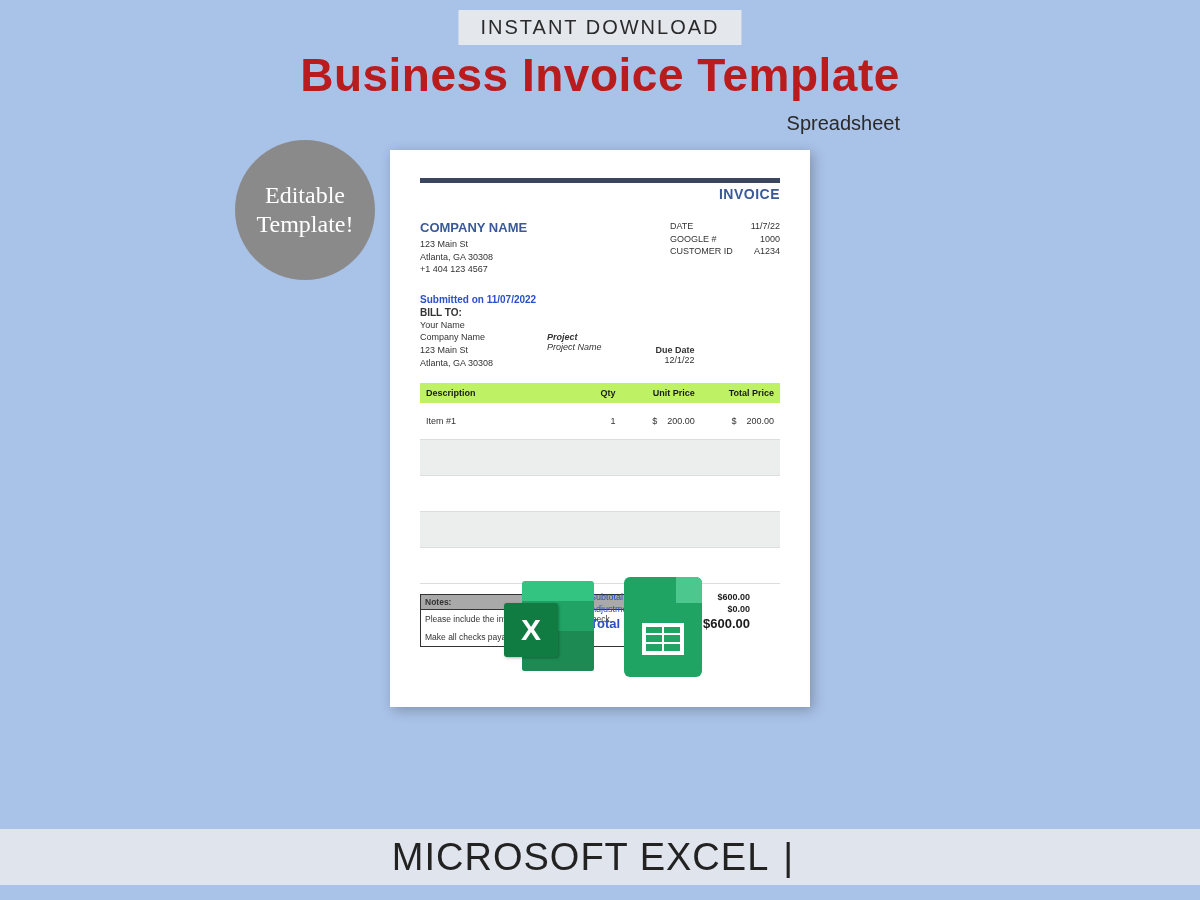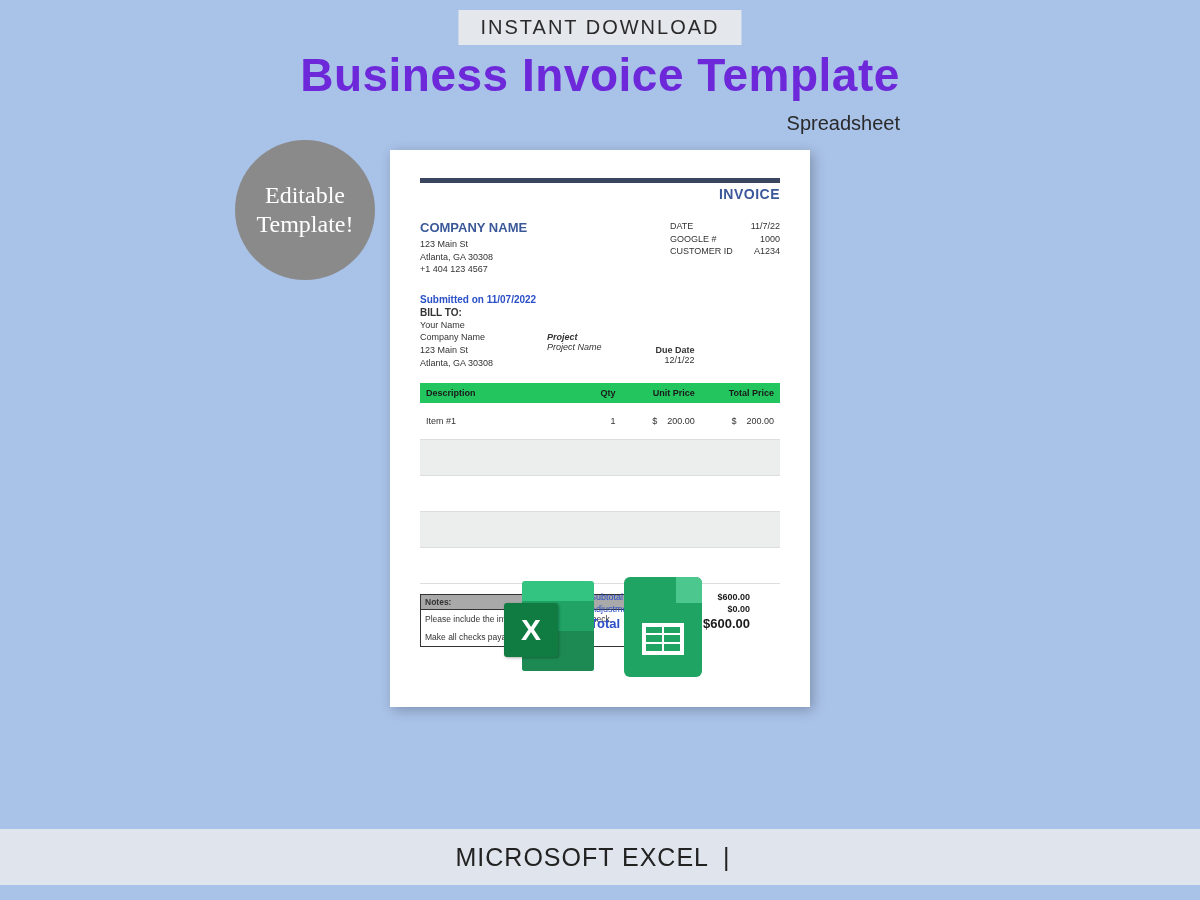--- a/index.html
+++ b/index.html
@@ -19,21 +19,21 @@
     letter-spacing: 2px;
     color: #2a2a2a;
     font-weight: 400;
   }
   .title {
     position: absolute;
     top: 48px; left: 0; right: 0;
     text-align: center;
     font-size: 46px;
     font-weight: 700;
-    color: #6d28d9;
+    color: #b91c1c;
     letter-spacing: 0.5px;
   }
   .subtitle {
     position: absolute;
     top: 112px; right: 300px;
     font-size: 20px;
     color: #2a2a2a;
   }
   .badge {
     position: absolute;
@@ -104,21 +104,21 @@
   }
   .bill-col div { line-height: 1.4; }
   .proj-col .plabel { font-weight: 700; }
   .line-items {
     width: 100%;
     border-collapse: collapse;
     margin-top: 14px;
     font-size: 9px;
   }
   .line-items thead th {
-    background: #22c55e;
+    background: #bef264;
     color: #1a1a1a;
     font-weight: 700;
     text-align: left;
     padding: 5px 6px;
   }
   .line-items thead th.num { text-align: right; }
   .line-items tbody tr { height: 36px; }
   .line-items tbody tr:nth-child(odd) { background: #fff; }
   .line-items tbody tr:nth-child(even) { background: #eceded; }
   .line-items tbody td { padding: 3px 6px; border-bottom: 1px solid #ddd; }
@@ -196,21 +196,21 @@
     border: 3px solid #fff;
     display: grid; grid-template-columns: 1fr 1fr; grid-template-rows: 1fr 1fr 1fr;
   }
   .sheets-grid div { border: 1.5px solid #fff; }
   .footer-bar {
     position: absolute;
     bottom: 15px; left: 0; right: 0;
     height: 56px;
     background: #dfe4ed;
     display: flex; align-items: center; justify-content: center;
-    font-size: 25px;
+    font-size: 38px;
     letter-spacing: 1px;
     color: #222;
   }
   .footer-bar .sep { margin: 0 14px; font-weight: 300; }
 </style>
 </head>
 <body>
 
 <div class="top-pill">INSTANT DOWNLOAD</div>
 <div class="title">Business Invoice Template</div>

